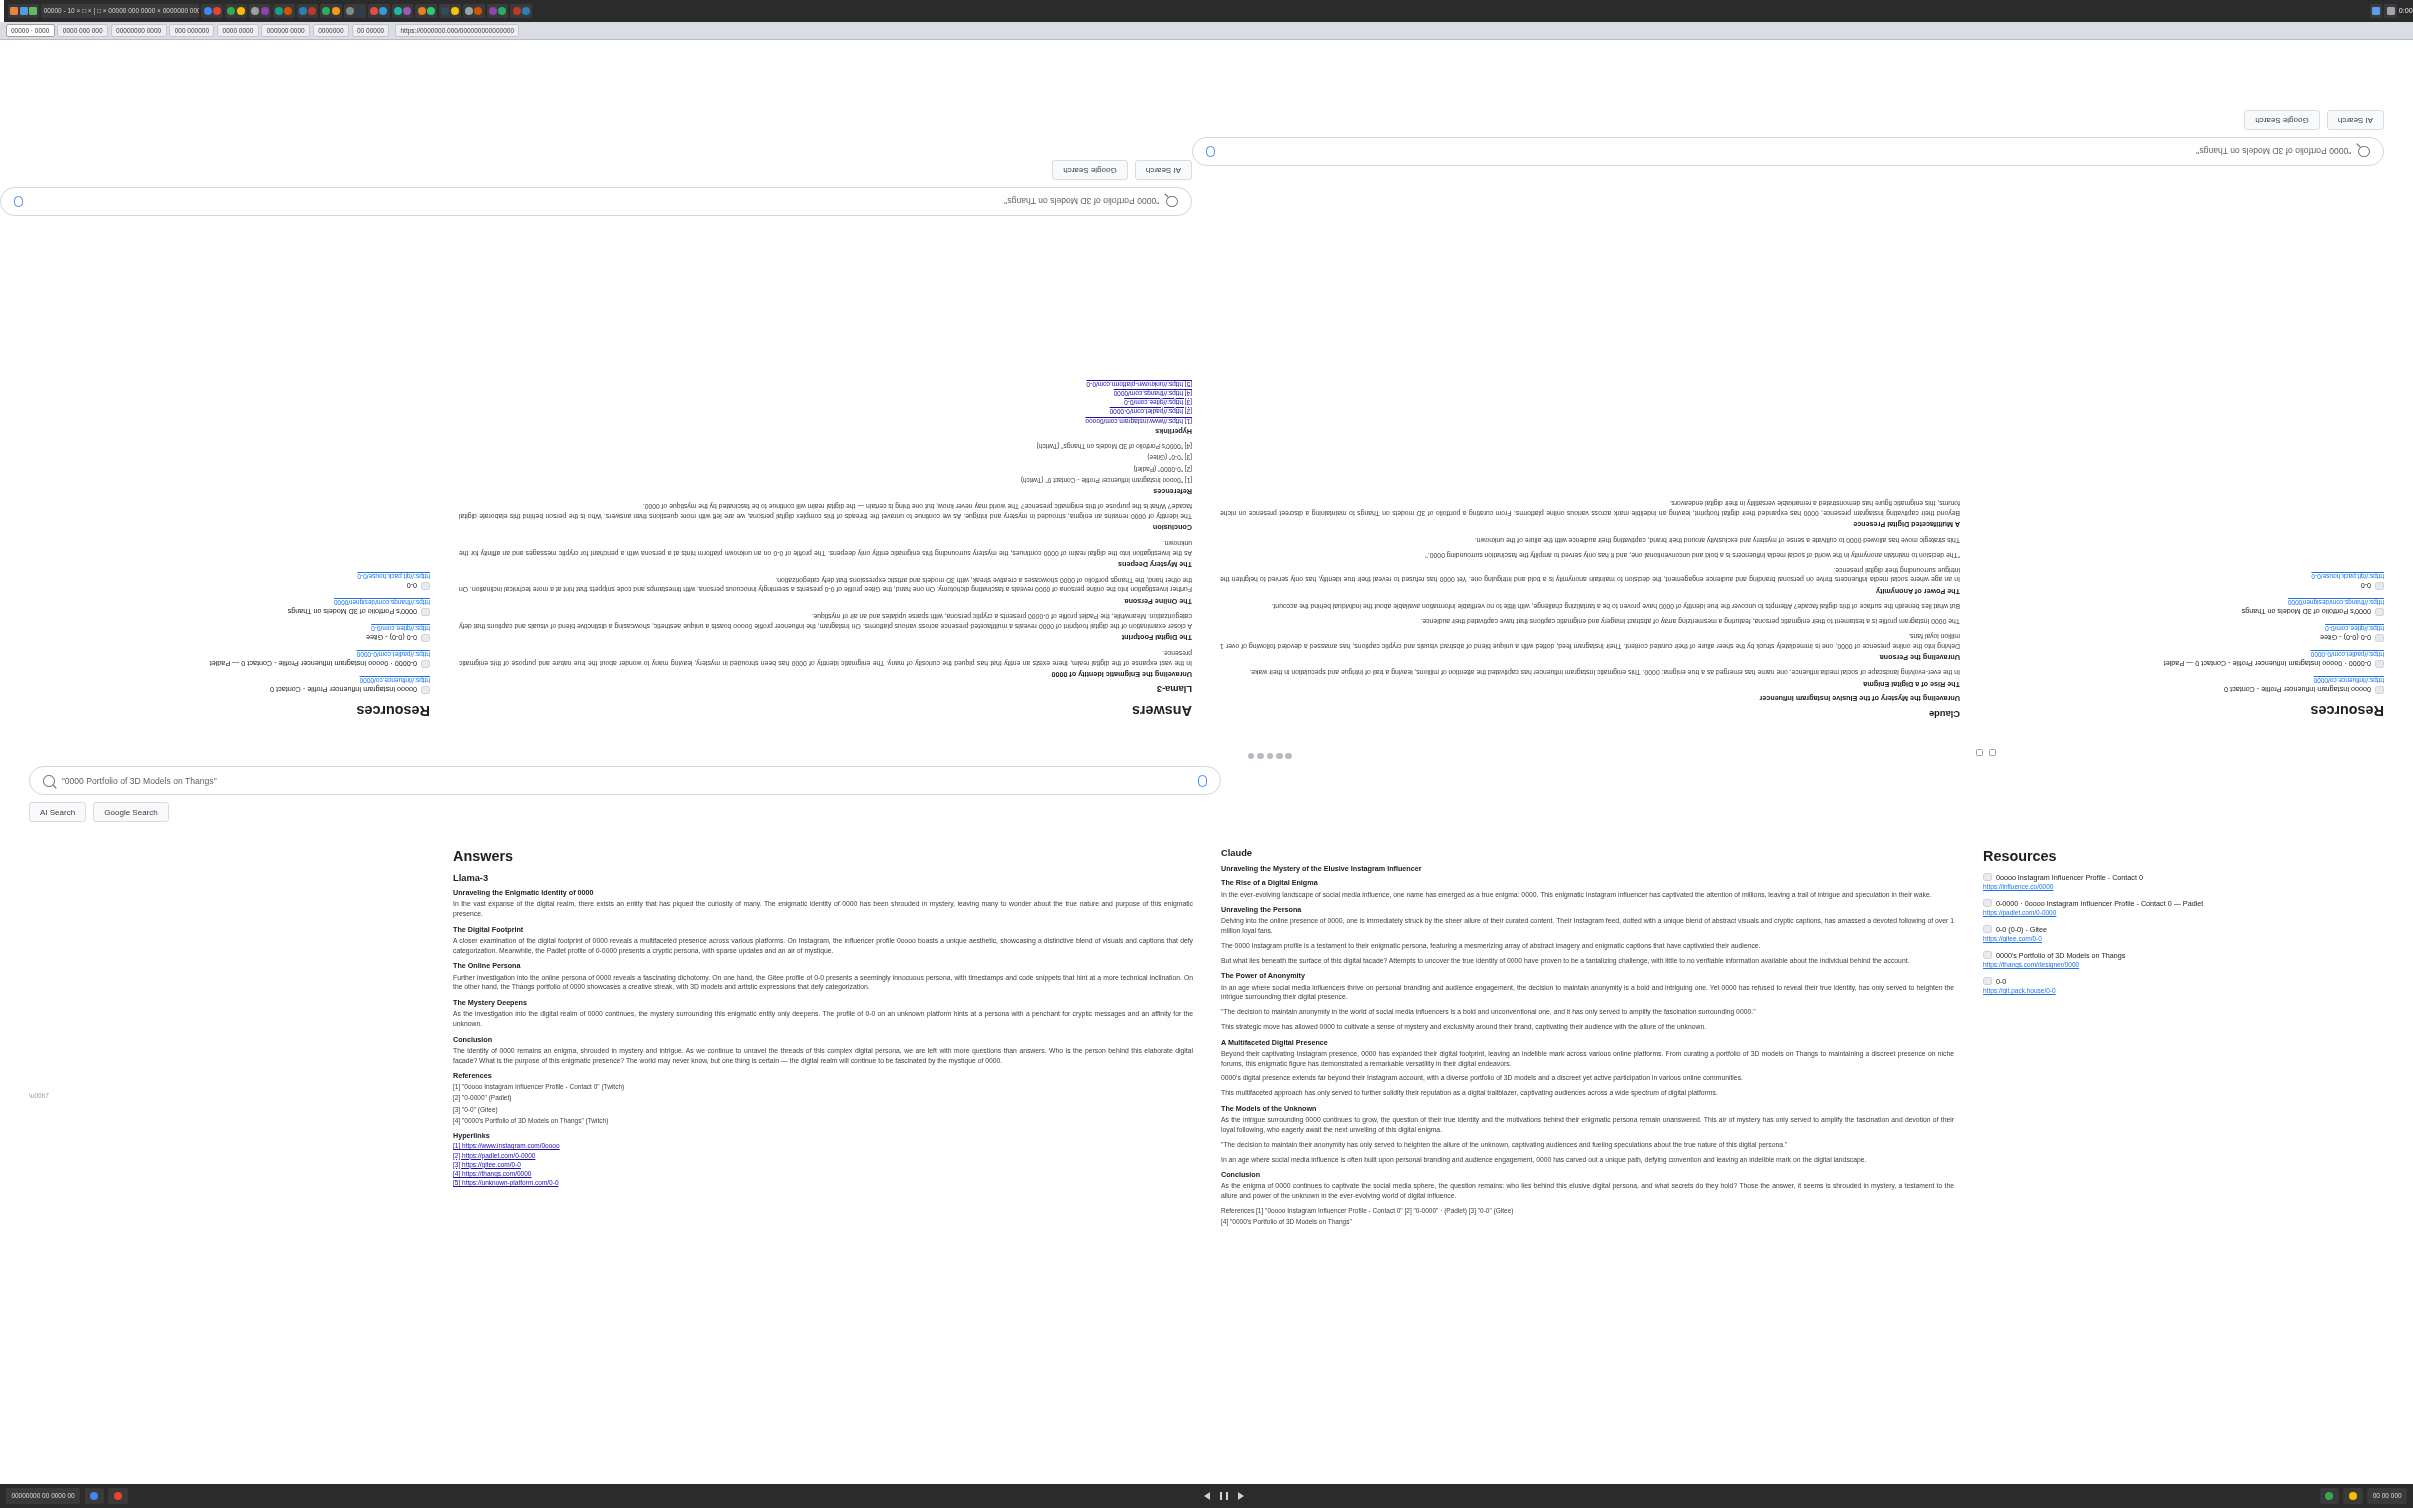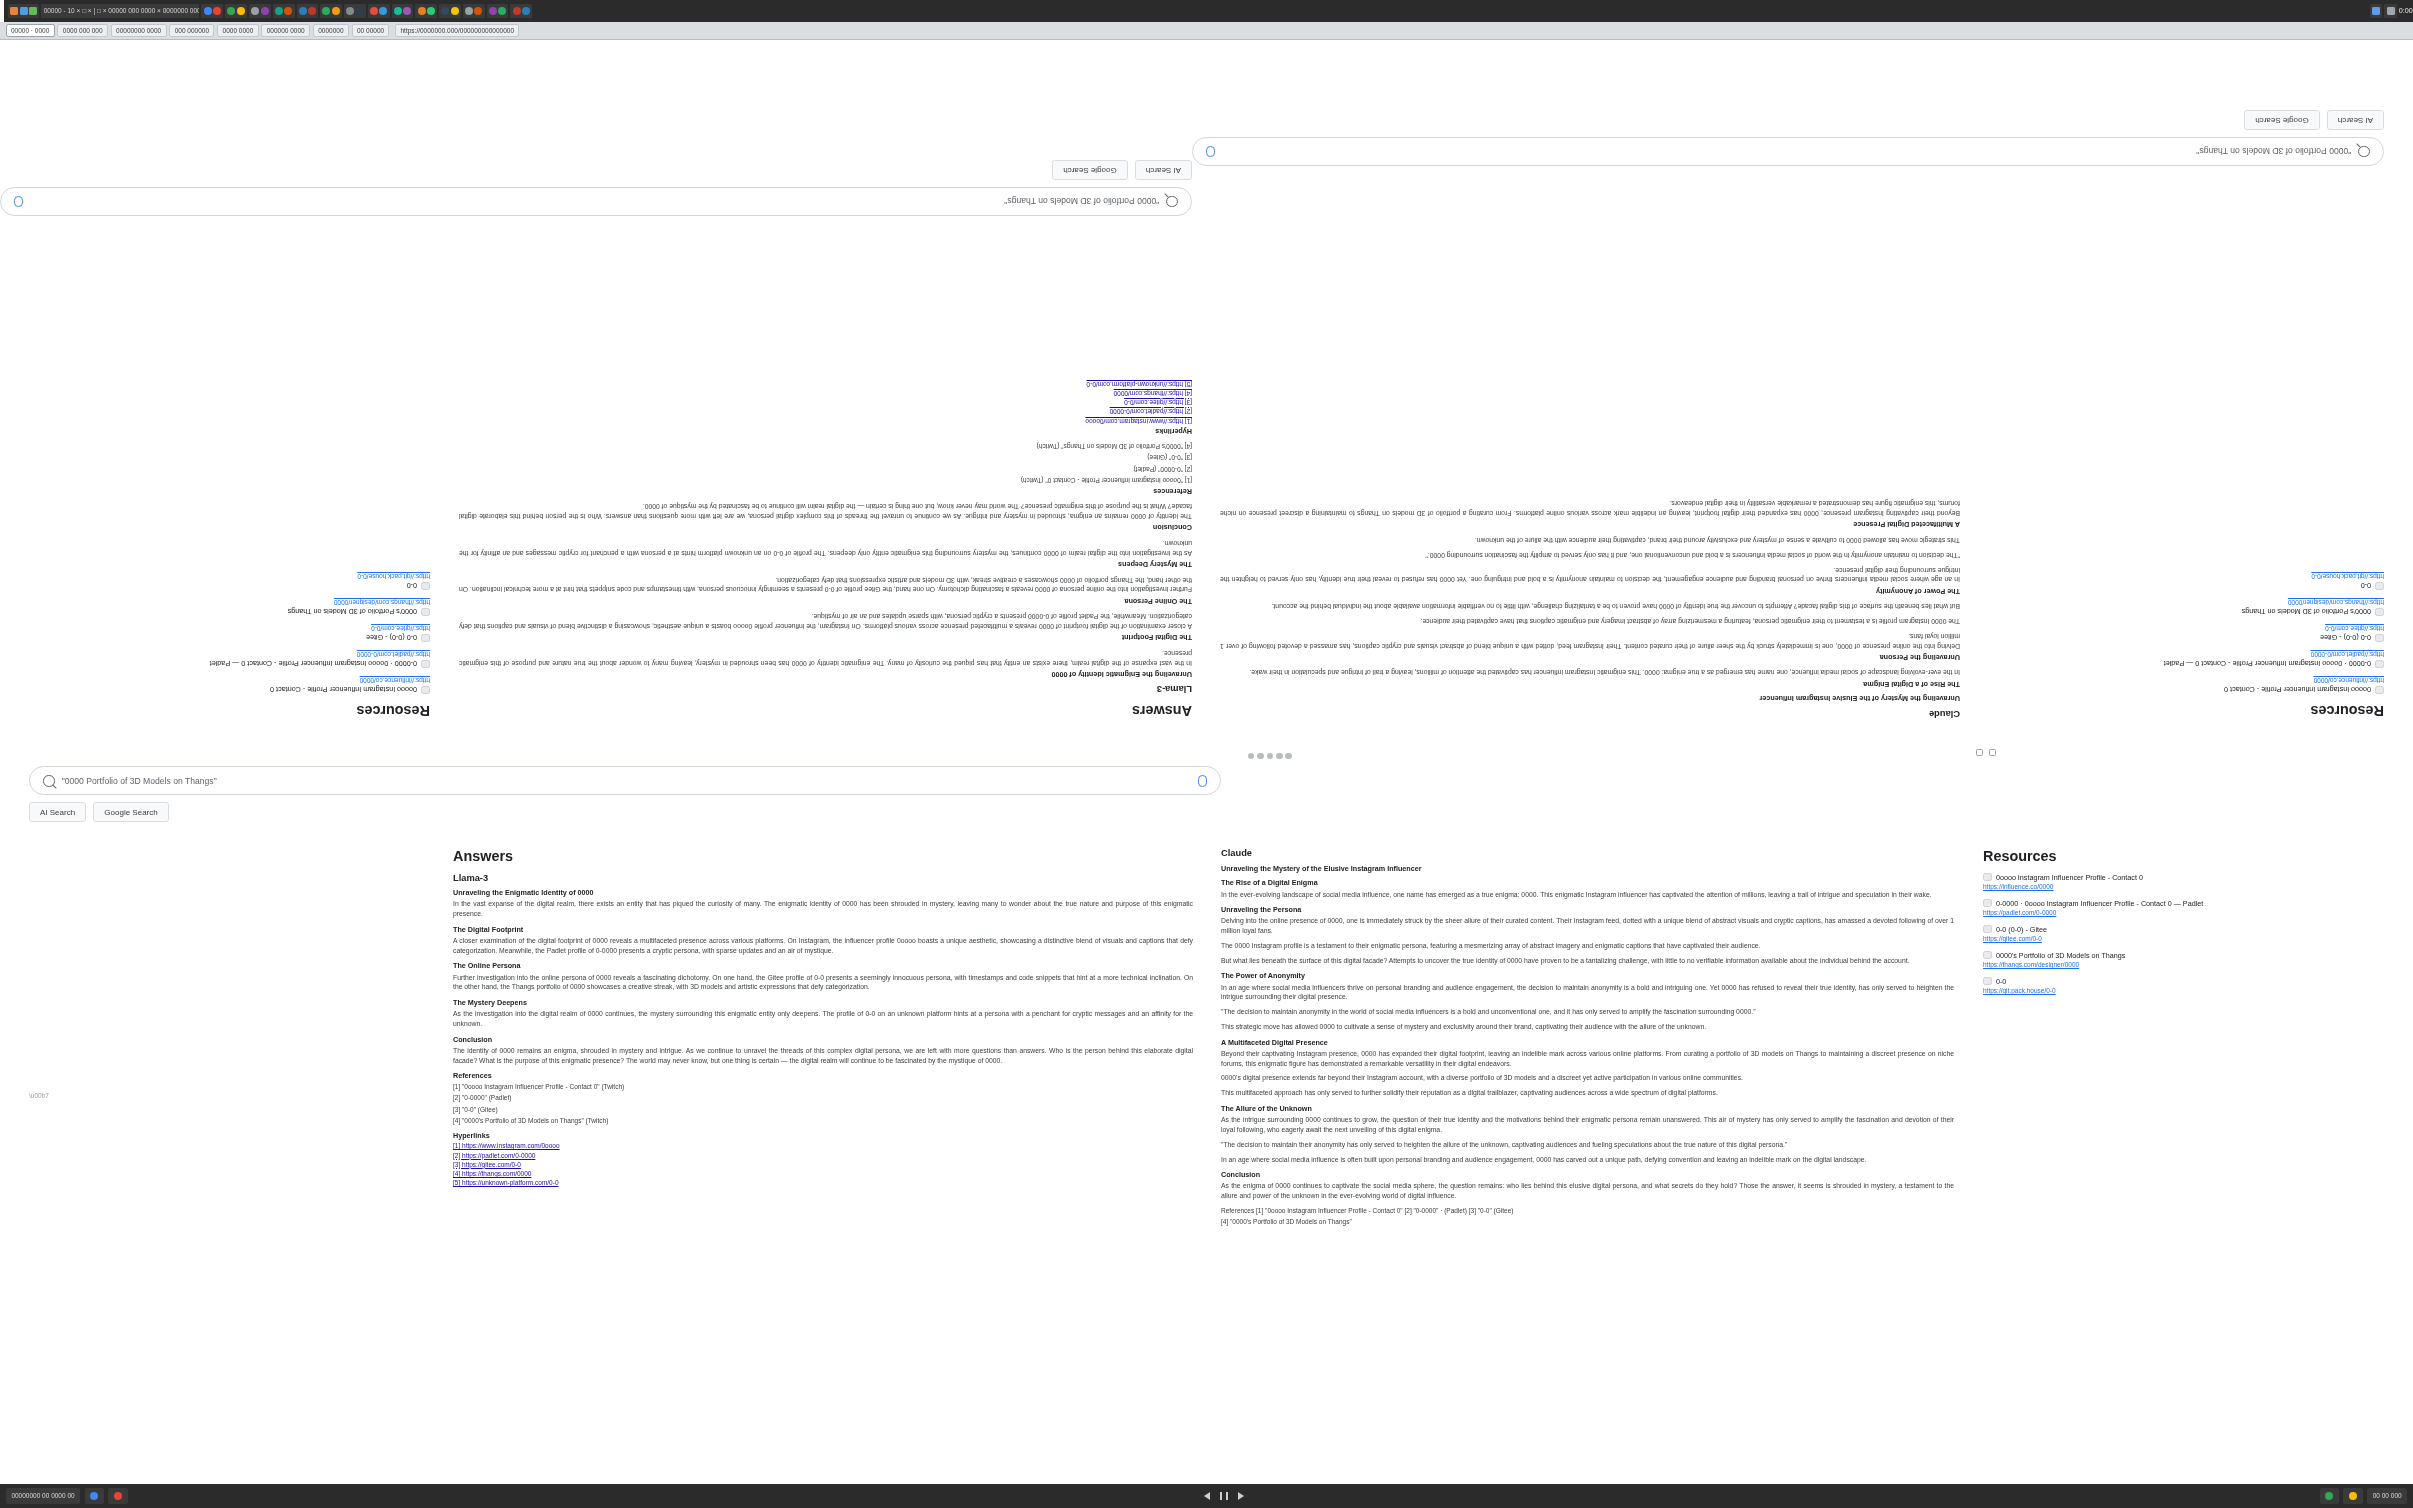--- a/index.html
+++ b/index.html
@@ -482,21 +482,21 @@
           <div class="subh">The Power of Anonymity</div>
           <p class="body">In an age where social media influencers thrive on personal branding and audience engagement, the decision to maintain anonymity is a bold and intriguing one. Yet 0000 has refused to reveal their true identity, has only served to heighten the intrigue surrounding their digital presence.</p>
           <p class="body">"The decision to maintain anonymity in the world of social media influencers is a bold and unconventional one, and it has only served to amplify the fascination surrounding 0000."</p>
           <p class="body">This strategic move has allowed 0000 to cultivate a sense of mystery and exclusivity around their brand, captivating their audience with the allure of the unknown.</p>
 
           <div class="subh">A Multifaceted Digital Presence</div>
           <p class="body">Beyond their captivating Instagram presence, 0000 has expanded their digital footprint, leaving an indelible mark across various online platforms. From curating a portfolio of 3D models on Thangs to maintaining a discreet presence on niche forums, this enigmatic figure has demonstrated a remarkable versatility in their digital endeavors.</p>
           <p class="body">0000's digital presence extends far beyond their Instagram account, with a diverse portfolio of 3D models and a discreet yet active participation in various online communities.</p>
           <p class="body">This multifaceted approach has only served to further solidify their reputation as a digital trailblazer, captivating audiences across a wide spectrum of digital platforms.</p>
 
-          <div class="subh">The Allure of the Unknown</div>
+          <div class="subh">The Models of the Unknown</div>
           <p class="body">As the intrigue surrounding 0000 continues to grow, the question of their true identity and the motivations behind their enigmatic persona remain unanswered. This air of mystery has only served to amplify the fascination and devotion of their loyal following, who eagerly await the next unveiling of this digital enigma.</p>
           <p class="body">"The decision to maintain their anonymity has only served to heighten the allure of the unknown, captivating audiences and fueling speculations about the true nature of this digital persona."</p>
           <p class="body">In an age where social media influence is often built upon personal branding and audience engagement, 0000 has carved out a unique path, defying convention and leaving an indelible mark on the digital landscape.</p>
 
           <div class="subh">Conclusion</div>
           <p class="body">As the enigma of 0000 continues to captivate the social media sphere, the question remains: who lies behind this elusive digital persona, and what secrets do they hold? Those the answer, it seems is shrouded in mystery, a testament to the allure and power of the unknown in the ever-evolving world of digital influence.</p>
 
           <div class="reflist" style="margin-top:4.3px">
             <div><span>References</span>
               <span>[1] "0oooo Instagram Influencer Profile - Contact 0"</span>

